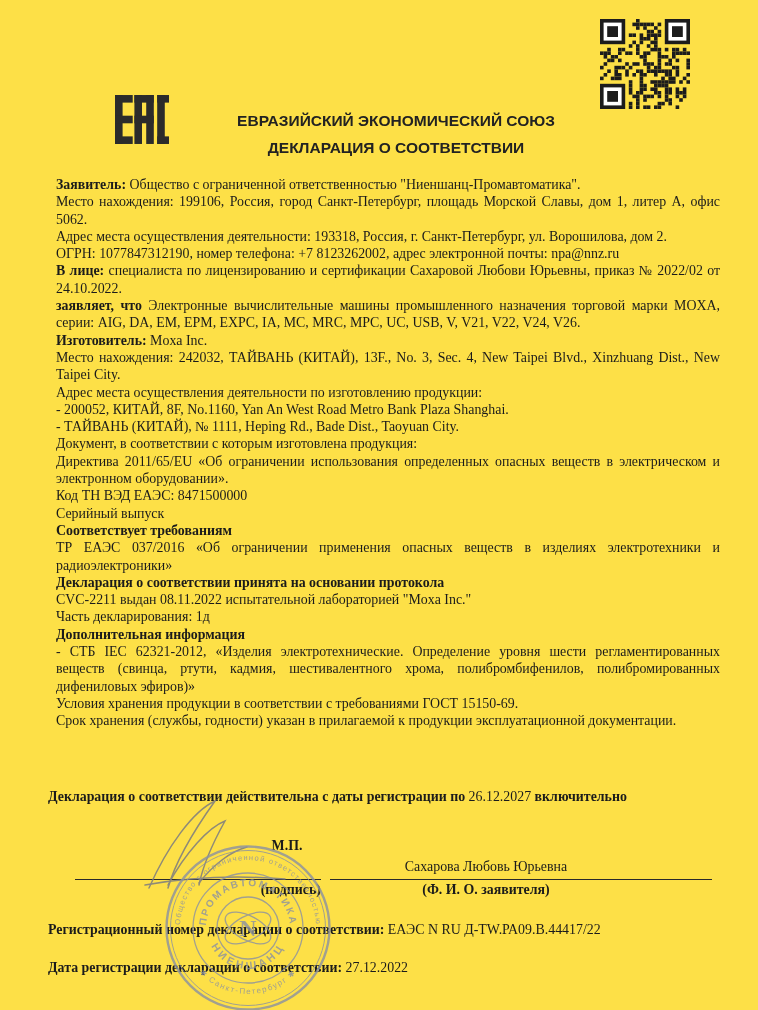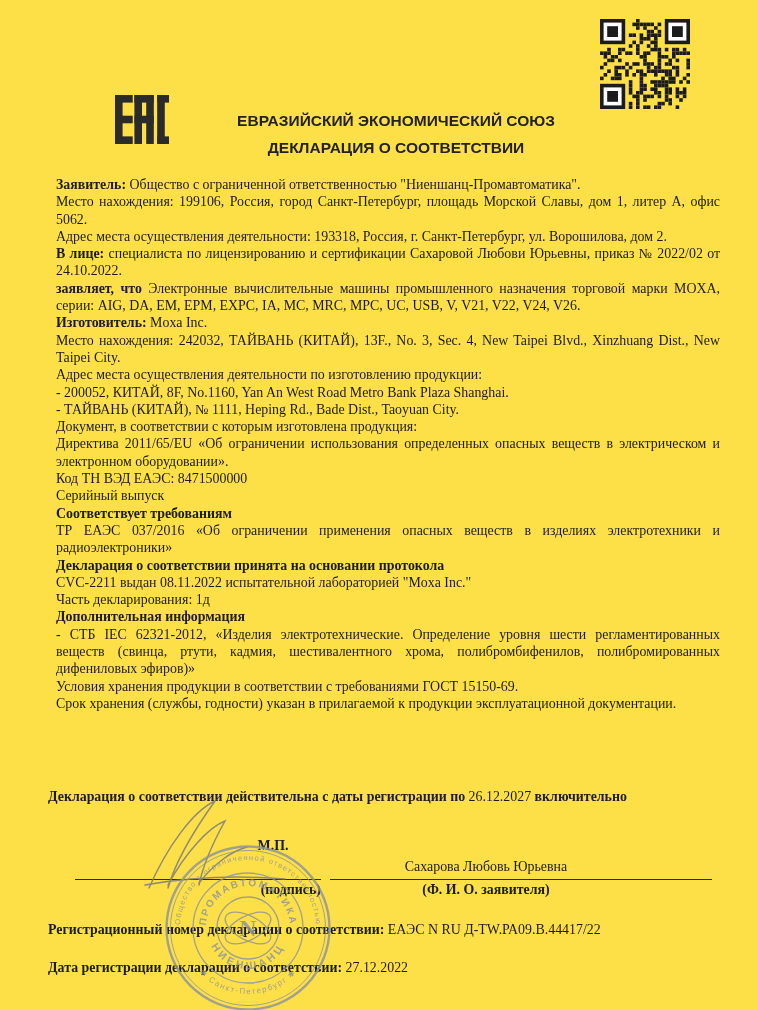--- a/index.html
+++ b/index.html
@@ -18,21 +18,21 @@
   
   .doc{
     position:absolute;left:48px;top:176px;width:664px;height:606px;overflow:hidden;
     font-size:13.9px;line-height:17.3px;text-align:justify;margin-left:8px;
   }
   .para{margin:0;}
   .bd{font-weight:bold;}
   
   .bottom{position:absolute;left:48px;top:789px;width:664px;font-size:13.9px;}
   .validity{position:absolute;left:0;top:0;width:664px;text-align:justify;}
-  .mp{position:absolute;left:165px;top:49px;width:120px;text-align:center;font-weight:bold;}
+  .mp{position:absolute;left:165px;top:49px;width:120px;text-align:center;font-weight:bold;padding-left:14px;}
   .sigline{border-top:1.6px solid #2a2a2a;height:0;}
   .sig-left{position:absolute;left:27px;top:0;width:246px;}
   .sig-left .sigline{position:absolute;left:0;right:0;top:90px;}
   .sig-left .cap{position:absolute;left:12px;right:0;top:93px;text-align:right;font-weight:bold;}
   .sig-right{position:absolute;left:282px;top:0;width:382px;}
   .sig-right .fio{position:absolute;left:0;right:70px;top:70px;text-align:center;}
   .sig-right .sigline{position:absolute;left:0;right:0;top:90px;}
   .sig-right .cap{position:absolute;left:0;right:70px;top:93px;text-align:center;font-weight:bold;}
   .regnum{position:absolute;left:0;top:133px;width:664px;}
   .regdate{position:absolute;left:0;top:171px;width:664px;}
@@ -274,20 +274,21 @@
 
   <div class="titles">
     <div class="t1">ЕВРАЗИЙСКИЙ ЭКОНОМИЧЕСКИЙ СОЮЗ</div>
     <div class="t2">ДЕКЛАРАЦИЯ О СООТВЕТСТВИИ</div>
   </div>
 
   <div class="doc">
     <div class="para"><span class="bd">Заявитель:</span><span> Общество с ограниченной ответственностью "Ниеншанц-Промавтоматика".</span></div>
     <div class="para"><span class="bd"></span><span>Место нахождения: 199106, Россия, город Санкт-Петербург, площадь Морской Славы, дом 1, литер А, офис 5062.</span></div>
     <div class="para"><span class="bd"></span><span>Адрес места осуществления деятельности: 193318, Россия, г. Санкт-Петербург, ул. Ворошилова, дом 2.</span></div>
+    <div class="para"><span class="bd"></span><span>ОГРН: 1077847312190, номер телефона: +7 8123262002, адрес электронной почты: npa@nnz.ru</span></div>
     <div class="para"><span class="bd">В лице:</span><span> специалиста по лицензированию и сертификации Сахаровой Любови Юрьевны, приказ № 2022/02 от 24.10.2022.</span></div>
     <div class="para"><span class="bd">заявляет, что</span><span> Электронные вычислительные машины промышленного назначения торговой марки MOXA, серии: AIG, DA, EM, EPM, EXPC, IA, MC, MRC, MPC, UC, USB, V, V21, V22, V24, V26.</span></div>
     <div class="para"><span class="bd">Изготовитель:</span><span> Moxa Inc.</span></div>
     <div class="para"><span class="bd"></span><span>Место нахождения: 242032, ТАЙВАНЬ (КИТАЙ), 13F., No. 3, Sec. 4, New Taipei Blvd., Xinzhuang Dist., New Taipei City.</span></div>
     <div class="para"><span class="bd"></span><span>Адрес места осуществления деятельности по изготовлению продукции:</span></div>
     <div class="para"><span class="bd"></span><span>- 200052, КИТАЙ, 8F, No.1160, Yan An West Road Metro Bank Plaza Shanghai.</span></div>
     <div class="para"><span class="bd"></span><span>- ТАЙВАНЬ (КИТАЙ), № 1111, Heping Rd., Bade Dist., Taoyuan City.</span></div>
     <div class="para"><span class="bd"></span><span>Документ, в соответствии с которым изготовлена продукция:</span></div>
     <div class="para"><span class="bd"></span><span>Директива 2011/65/EU «Об ограничении использования определенных опасных веществ в электрическом и электронном оборудовании».</span></div>
     <div class="para"><span class="bd"></span><span>Код ТН ВЭД ЕАЭС: 8471500000</span></div>

